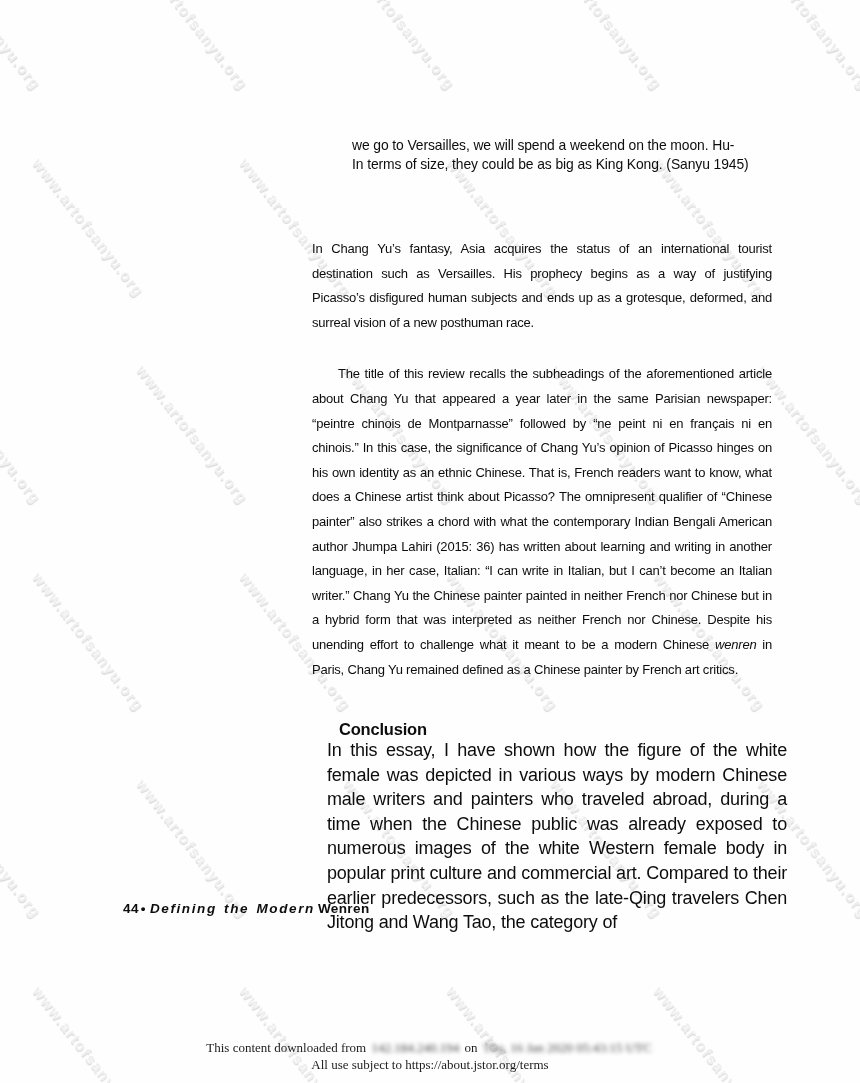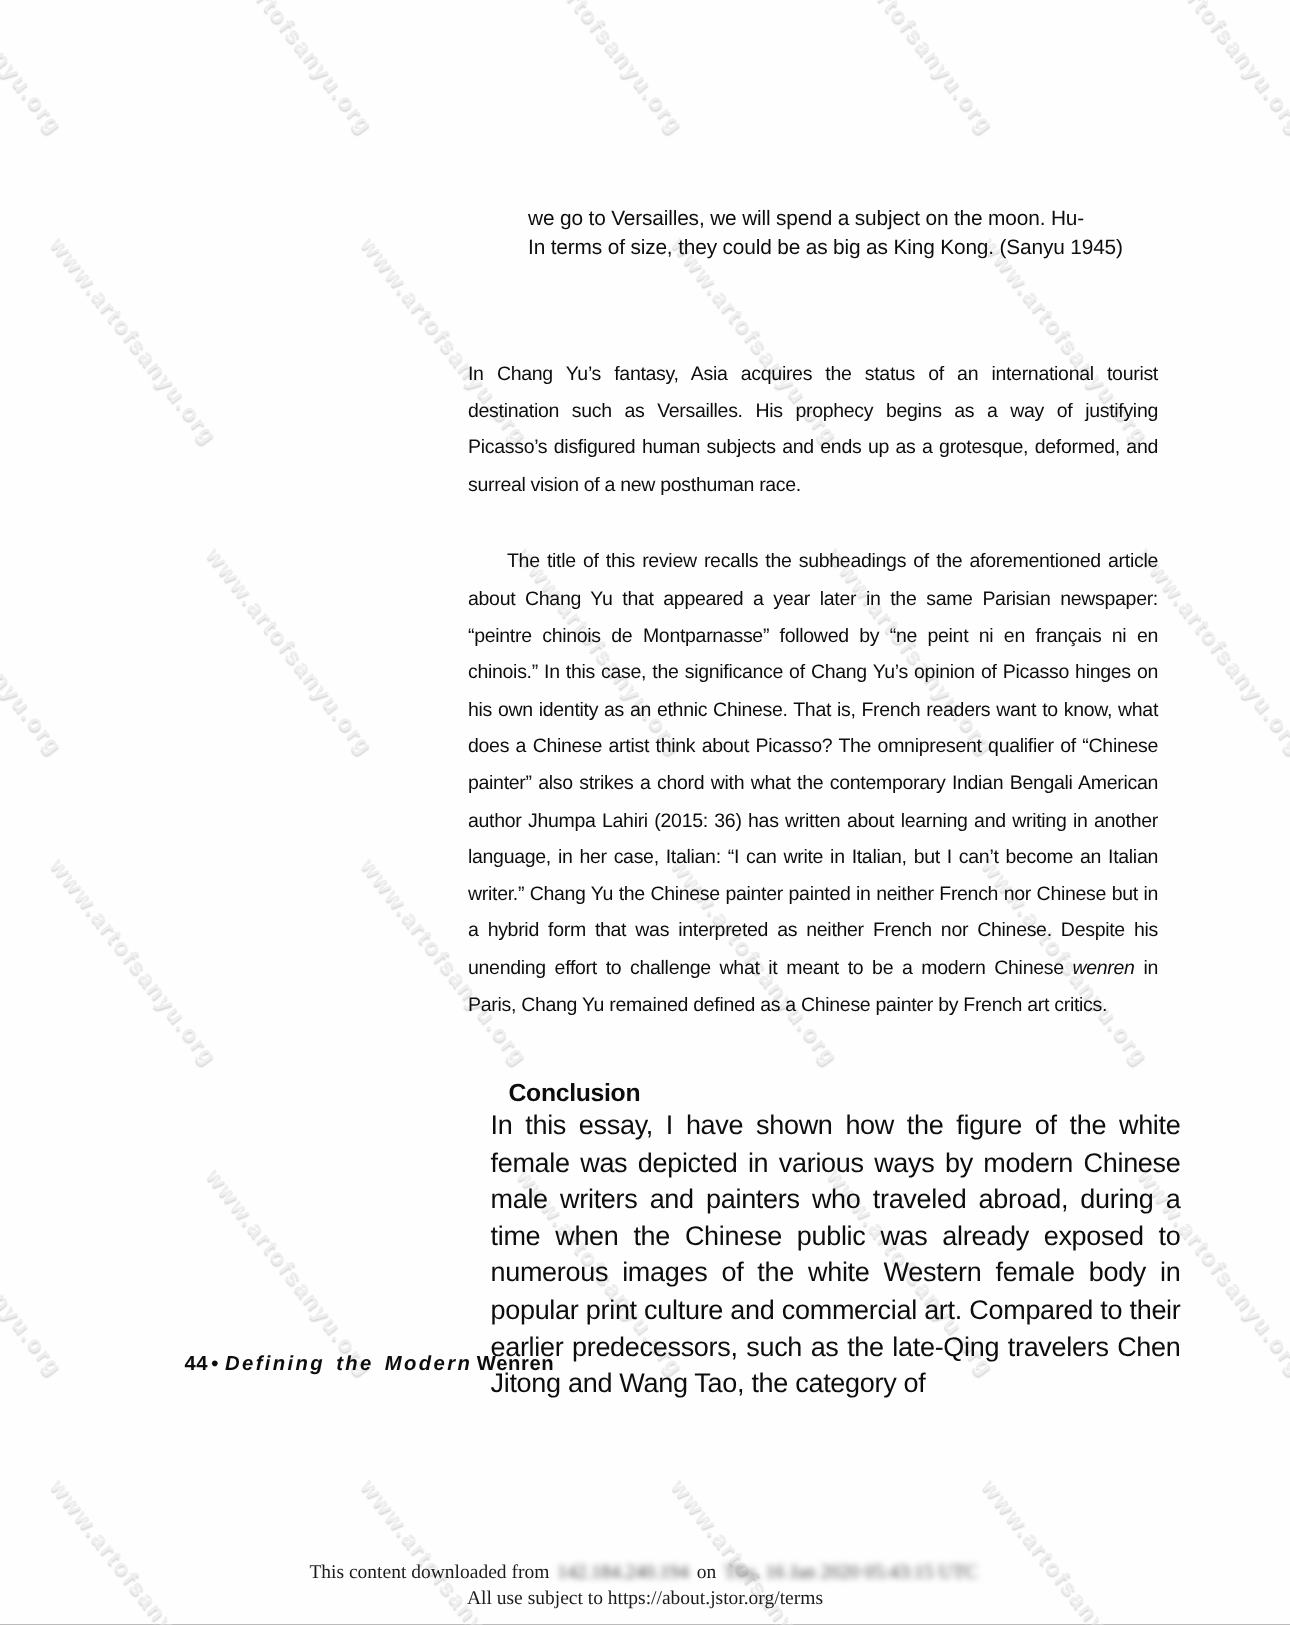--- a/index.html
+++ b/index.html
@@ -153,21 +153,21 @@
       <div class="wm" style="left: 43px; top: 983px;">www.artofsanyu.org</div>
       <div class="wm" style="left: 250px; top: 983px;">www.artofsanyu.org</div>
       <div class="wm" style="left: 457px; top: 983px;">www.artofsanyu.org</div>
       <div class="wm" style="left: 664px; top: 983px;">www.artofsanyu.org</div>
       <div class="wm" style="left: 871px; top: 983px;">www.artofsanyu.org</div>
     </div>
 
   <div class="content">
 
     <div class="block-quote">
-      <div class="q-line">we go to Versailles, we will spend a subject on the moon. Hu-</div>
+      <div class="q-line">we go to Versailles, we will spend a weekend on the moon. Hu-</div>
       <div class="q-line">In terms of size, they could be as big as King Kong. (Sanyu 1945)</div>
     </div>
 
     <div class="body-text">
       <p>In Chang Yu’s fantasy, Asia acquires the status of an international tourist destination such as Versailles. His prophecy begins as a way of justifying Picasso’s disfigured human subjects and ends up as a grotesque, deformed, and surreal vision of a new posthuman race.</p>
       <p class="indented"><span>The title of this review recalls the subheadings of the aforementioned article about Chang Yu that appeared a year later in the same Parisian newspaper: “peintre chinois de Montparnasse” followed by “ne peint ni en français ni en chinois.” In this case, the significance of Chang Yu’s opinion of Picasso hinges on his own identity as an ethnic Chinese. That is, French readers want to know, what does a Chinese artist think about Picasso? The omnipresent qualifier of “Chinese painter” also strikes a chord with what the contemporary Indian Bengali American author Jhumpa Lahiri (2015: 36) has written about learning and writing in another language, in her case, Italian: “I can write in Italian, but I can’t become an Italian writer.” Chang Yu the Chinese painter painted in neither French nor Chinese but in a hybrid form that was interpreted as neither French nor Chinese. Despite his unending effort to challenge what it meant to be a modern Chinese </span><span class="italic-term">wenren</span><span> in Paris, Chang Yu remained defined as a Chinese painter by French art critics.</span></p>
     </div>
 
     <h2 class="conclusion-heading">Conclusion</h2>
 

